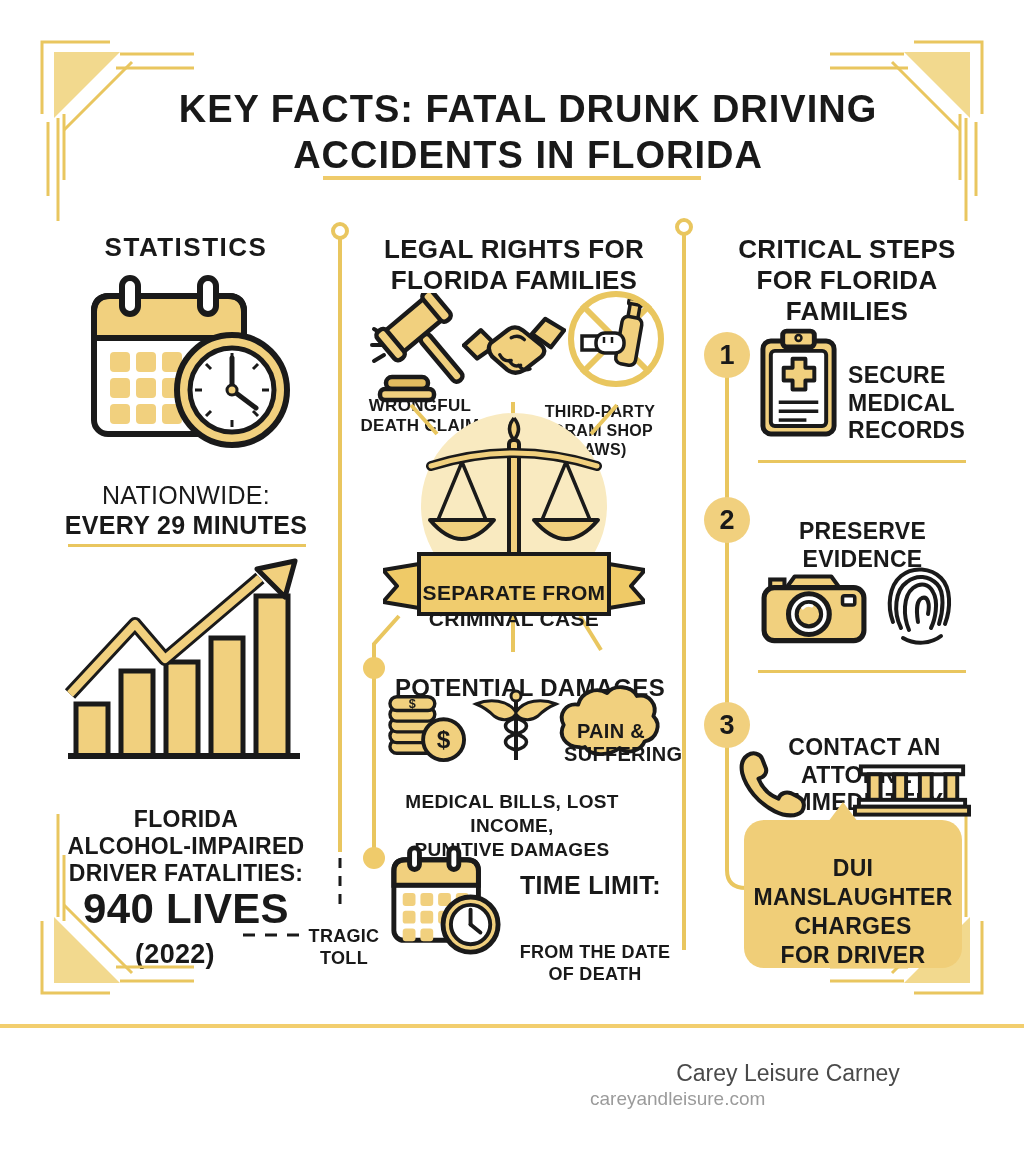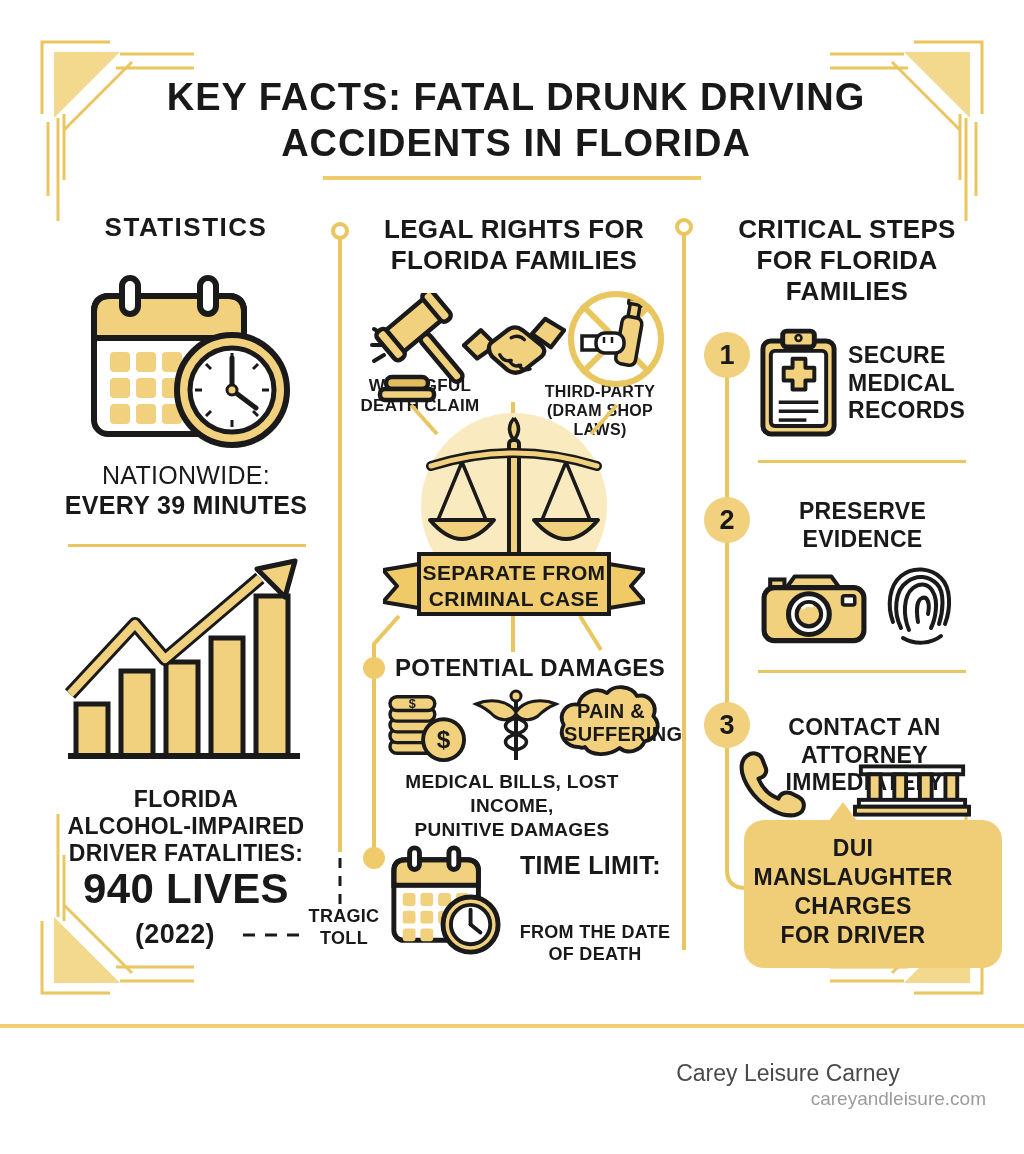--- a/index.html
+++ b/index.html
@@ -1,32 +1,32 @@
 <!DOCTYPE html>
 <html><head>
 <meta charset="utf-8">
 <style>
   html,body{margin:0;padding:0;background:#ffffff;}
   .canvas{position:relative;width:1024px;height:1154px;background:#ffffff;overflow:hidden;
           font-family:"Liberation Sans",sans-serif;color:#1a1a1a;}
-  .t{position:absolute;white-space:pre-line;font-weight:800;color:#191919;line-height:1.2;letter-spacing:.3px;}
+  .t{position:absolute;white-space:pre-line;font-weight:800;color:#191919;line-height:1.2;letter-spacing:.3px;margin-top:20px;}
   .center{text-align:center;}
   .hline{position:absolute;height:3px;background:#E9C65F;}
   .stepc{position:absolute;width:46px;height:46px;border-radius:50%;background:#F1D07E;
          display:flex;align-items:center;justify-content:center;font-weight:800;font-size:27px;color:#191919;z-index:3;}
-  .callout{position:absolute;left:744px;top:820px;width:258px;height:148px;background:#F0CE78;border-radius:20px;z-index:2;}
+  .callout{position:absolute;left:744px;top:820px;width:218px;height:148px;background:#F0CE78;border-radius:20px;z-index:2;}
   .callout:before{content:"";position:absolute;top:-18px;left:84px;width:0;height:0;
          border-left:15px solid transparent;border-right:15px solid transparent;border-bottom:20px solid #F0CE78;}
   .callout .t{position:absolute;left:0;top:14px;width:218px;text-align:center;font-size:23px;line-height:1.26;}
   .corner{position:absolute;width:178px;height:205px;z-index:1;}
   .connectors{position:absolute;left:0;top:0;z-index:1;pointer-events:none;}
   .icon{position:absolute;z-index:2;}
   .footer-name{position:absolute;left:590px;top:1060px;width:396px;text-align:center;
          font-weight:400;font-size:23px;color:#4a4a4a;}
-  .footer-site{position:absolute;left:590px;top:1088px;width:396px;text-align:right;
+  .footer-site{position:absolute;left:590px;top:1088px;width:396px;text-align:left;
          font-weight:400;font-size:19px;color:#9b9b9b;}
 </style>
 </head>
 <body>
 
 <div class="canvas">
 
   <svg class="connectors" width="1024" height="1154" viewBox="0 0 1024 1154">
 
     <path d="M340,239 V852" stroke="#E9C65F" stroke-width="4" fill="none"></path>
@@ -82,21 +82,21 @@
   <svg class="corner" style="right:18px;top:812px;transform:scale(-1,-1)" viewBox="0 0 178 205">
     <path d="M24,96 L24,24 L92,24" stroke="#E9C65F" stroke-width="3" fill="none"></path>
     <path d="M102,36 H176" stroke="#E9C65F" stroke-width="3"></path>
     <path d="M98,50 H176" stroke="#E9C65F" stroke-width="3"></path>
     <path d="M40,100 V203" stroke="#E9C65F" stroke-width="3"></path>
     <path d="M46,96 V162" stroke="#E9C65F" stroke-width="3"></path>
     <polygon points="36,34 102,34 36,100" fill="#F2D98E"></polygon>
     <path d="M46,112 L114,44" stroke="#E9C65F" stroke-width="3"></path>
   </svg>
 
-  <h1 class="t center" style="left:80px;top:70px;width:864px;font-size:38px;font-weight:700;line-height:1.22;letter-spacing:1px;margin:4px">KEY FACTS: FATAL DRUNK DRIVING
+  <h1 class="t center" style="left:80px;top:70px;width:864px;font-size:38px;font-weight:700;line-height:1.22;letter-spacing:1px;margin:16px">KEY FACTS: FATAL DRUNK DRIVING
 ACCIDENTS IN FLORIDA</h1>
   <div class="hline" style="left:323px;top:176px;width:378px;height:4px;background:#EFCB6B"></div>
 
   <div class="t center" style="left:40px;top:212px;width:292px;font-size:26px;letter-spacing:1.5px">STATISTICS</div>
 
   <svg class="icon" style="left:80px;top:268px" width="215" height="188" viewBox="0 0 215 188">
     <path d="M14,70 V44 Q14,28 30,28 H148 Q164,28 164,44 V70 Z" fill="#F1D07E" stroke="#1a1a1a" stroke-width="6"></path>
     <rect x="14" y="28" width="150" height="138" rx="14" fill="none" stroke="#1a1a1a" stroke-width="6"></rect>
     <path d="M14,70 H164" stroke="#1a1a1a" stroke-width="5"></path>
     <rect x="42" y="10" width="16" height="36" rx="8" fill="#ffffff" stroke="#1a1a1a" stroke-width="6"></rect>
@@ -124,21 +124,21 @@
         <path d="M178,96 L173,101"></path>
         <path d="M126,148 L131,143"></path>
         <path d="M178,148 L173,143"></path>
     </g>
     <path d="M152,122 V90" stroke="#1a1a1a" stroke-width="5" stroke-linecap="round"></path>
     <path d="M152,122 L176,140" stroke="#1a1a1a" stroke-width="5" stroke-linecap="round"></path>
     <circle cx="152" cy="122" r="5" fill="#F1D07E" stroke="#1a1a1a" stroke-width="3"></circle>
   </svg>
 
   <div class="t center" style="left:40px;top:460px;width:292px;font-size:25px;font-weight:500">NATIONWIDE:</div>
-  <div class="t center" style="left:40px;top:490px;width:292px;font-size:25px">EVERY 39 MINUTES</div>
+  <div class="t center" style="left:40px;top:490px;width:292px;font-size:25px">EVERY 29 MINUTES</div>
   <div class="hline" style="left:68px;top:544px;width:238px"></div>
 
   <svg class="icon" style="left:60px;top:556px" width="247" height="218" viewBox="0 0 247 218">
     <g fill="#F1D07E" stroke="#1a1a1a" stroke-width="5">
       <rect x="16" y="148" width="32" height="52"></rect>
       <rect x="61" y="115" width="32" height="85"></rect>
       <rect x="106" y="106" width="32" height="94"></rect>
       <rect x="151" y="82" width="32" height="118"></rect>
       <rect x="196" y="40" width="32" height="160"></rect>
     </g>

